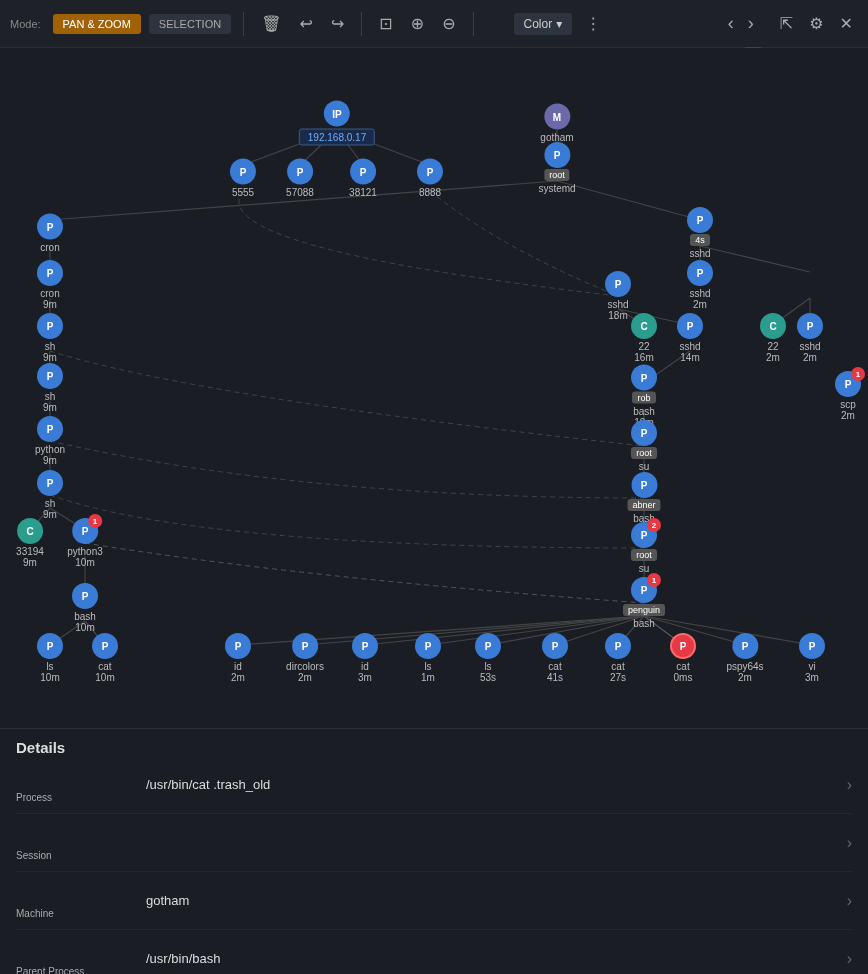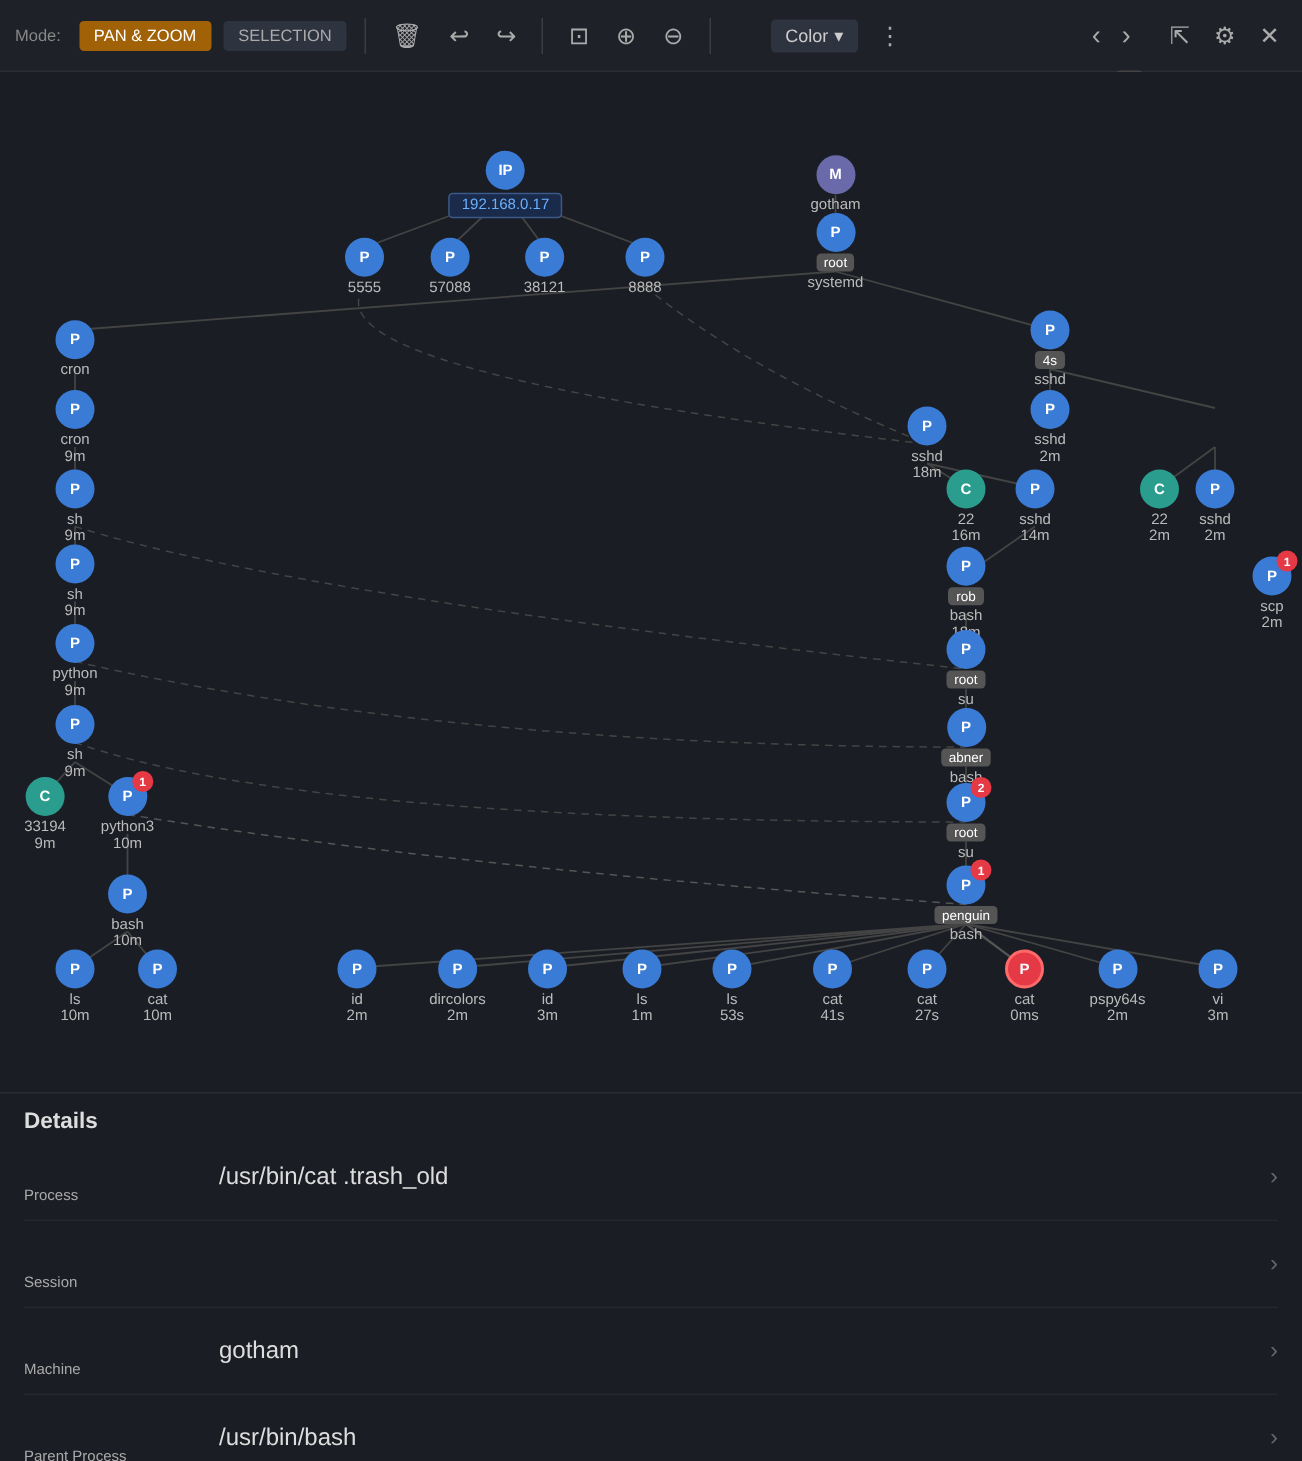--- a/index.html
+++ b/index.html
@@ -197,21 +197,21 @@
     }
     .detail-key {
       color: #aaa;
       width: 130px;
       font-size: 10px;
       flex-shrink: 0;
       margin-top: 26px;
     }
     .detail-val {
       color: #ddd;
-      font-size: 16px;
+      font-size: 13px;
       flex: 1;
     }
     .detail-chevron {
       color: #666;
       font-size: 16px;
       margin-left: auto;
     }
   </style>
 </head>
 <body>

